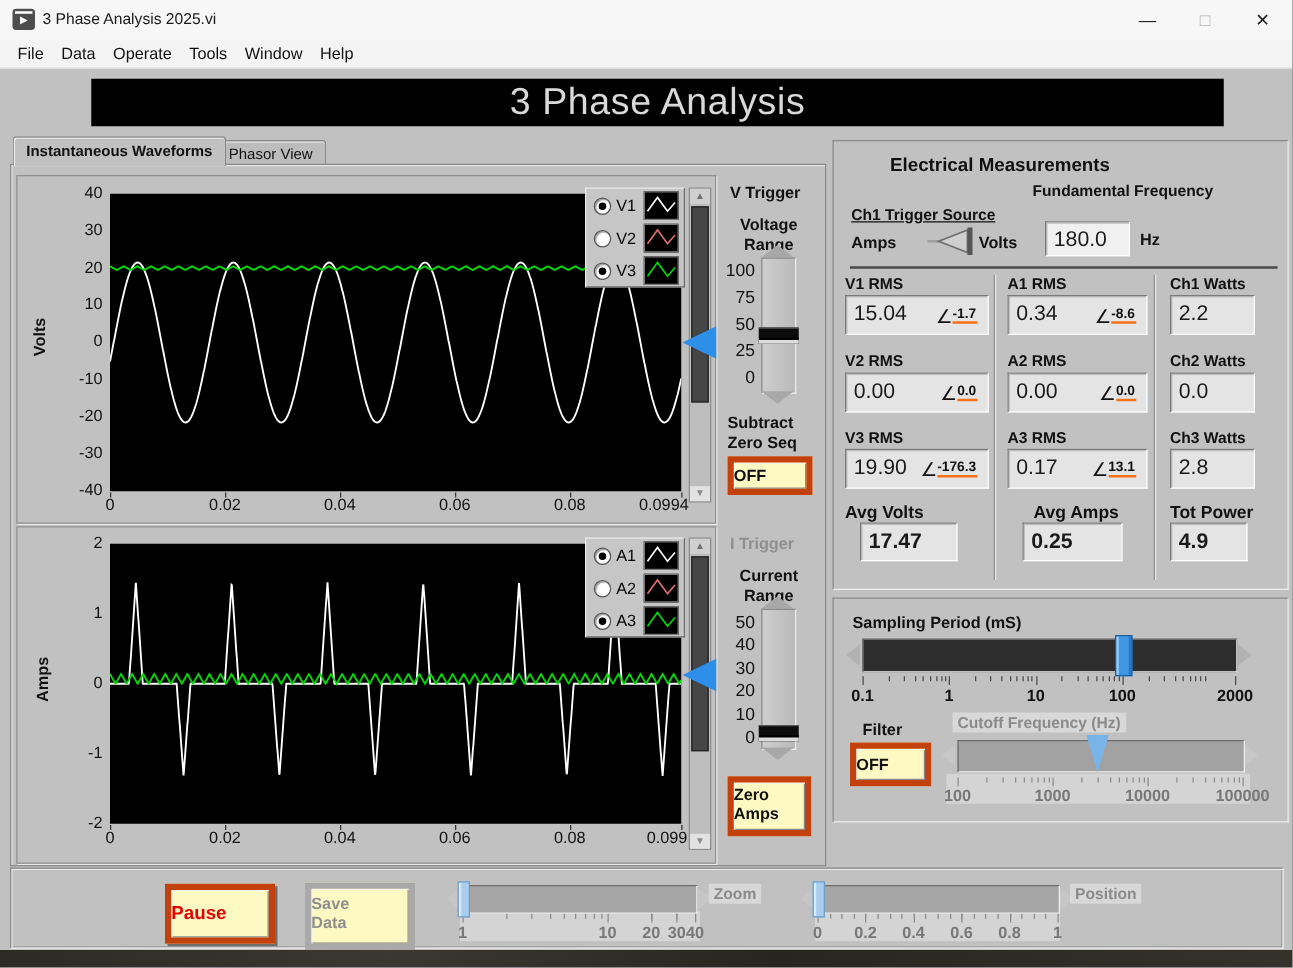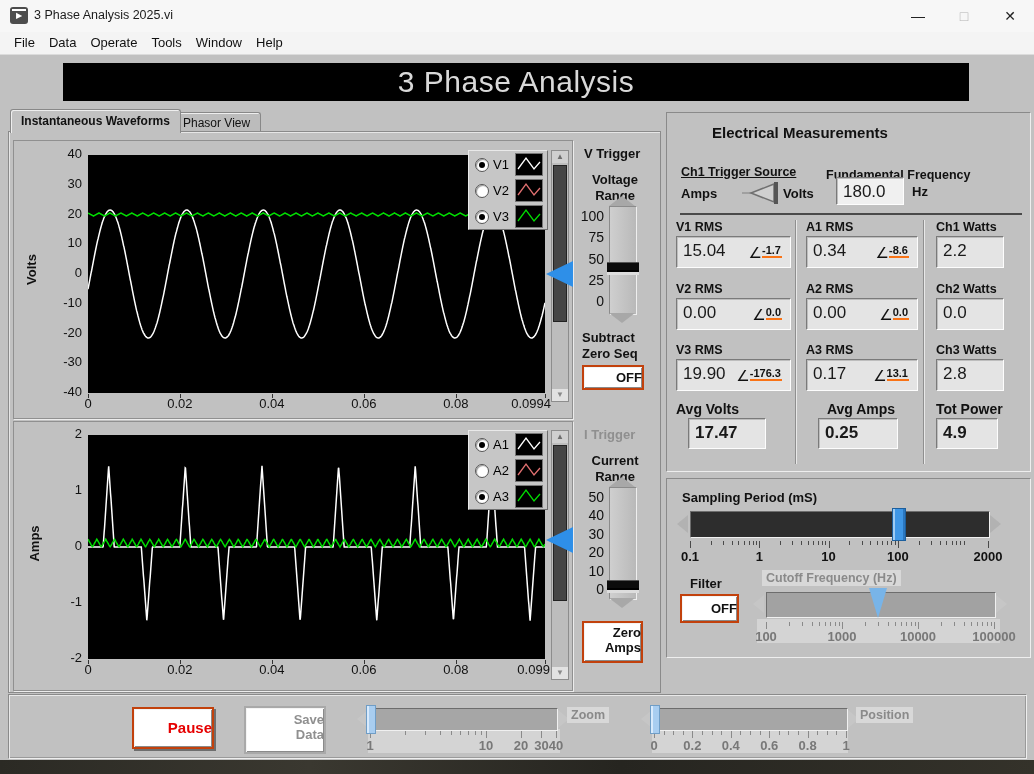--- a/index.html
+++ b/index.html
@@ -8,21 +8,21 @@
   
   #titlebar{position:absolute;left:0;top:0;width:1034px;height:32px;background:#f7f7f7;}
   #title-text{position:absolute;left:34px;top:8px;font-size:12.5px;color:#1b1b1b;}
   #app-icon{position:absolute;left:10px;top:7px;width:18px;height:17px;background:#4d4d4d;border-radius:3px;color:#fff;font-size:8px;text-align:center;line-height:17px;}
   #app-icon:before{content:"";position:absolute;left:2px;top:2px;right:2px;height:2px;background:#fff;}
   .winbtn{position:absolute;top:0;width:46px;height:32px;text-align:center;line-height:32px;font-size:14px;color:#222;}
   
   #menubar{position:absolute;left:0;top:32px;width:1034px;height:22px;background:#f4f4f4;border-bottom:1px solid #dcdcdc;}
   .menu-item{display:inline-block;margin-left:14px;font-size:13px;color:#111;line-height:21px;}
   
-  #banner{position:absolute;left:63px;top:63px;width:906px;height:38px;background:#000;text-align:center;}
+  #banner{position:absolute;left:73px;top:63px;width:906px;height:38px;background:#000;text-align:center;}
   #banner span{color:#d9d9d9;font-size:30px;line-height:38px;letter-spacing:0.5px;}
   
   .tab{position:absolute;font-size:12px;color:#111;background:#c6c6c6;border:1px solid #888;border-bottom:none;border-radius:3px 3px 0 0;padding:0 10px;box-shadow:inset 1px 1px 0 #eee;}
   #tab1{left:10px;top:109px;height:23px;line-height:23px;font-weight:bold;background:#c1c1c1;z-index:3;}
   #tab2{left:172px;top:112px;height:20px;line-height:20px;background:#bcbcbc;}
   #tabpage{position:absolute;left:8px;top:131px;width:651px;height:560px;border:1px solid #8a8a8a;box-shadow:inset 1px 1px 0 #e6e6e6;background:#c1c1c1;}
   .chart-frame{position:absolute;border:1px solid #909090;box-shadow:1px 1px 0 #ececec;}
   .ylab{position:absolute;font-size:13px;font-weight:bold;color:#111;transform:rotate(-90deg);}
   .tick{position:absolute;font-size:13px;color:#111;}
   .tickmark{position:absolute;width:1px;height:4px;background:#333;}
@@ -35,21 +35,21 @@
   .lname{position:absolute;left:24px;top:6px;font-size:13px;color:#000;}
   .lsample{position:absolute;right:4px;top:2px;width:26px;height:21px;background:#000;border:1px solid #777;}
   
   .sb{position:absolute;width:16px;background:#bdbdbd;border:1px solid #8d8d8d;}
   .sb .up{position:absolute;left:0;top:0;width:100%;height:12px;background:#cfcfcf;color:#6e6e6e;font-size:8px;text-align:center;line-height:12px;}
   .sb .dn{position:absolute;left:0;bottom:0;width:100%;height:12px;background:#e2e2e2;color:#8a8a8a;font-size:8px;text-align:center;line-height:12px;}
   .sb .thumb{position:absolute;left:1px;width:12px;background:#454545;border:1px solid #222;}
   .cursor{position:absolute;width:0;height:0;border-top:13px solid transparent;border-bottom:13px solid transparent;border-right:27px solid #2e8fe8;z-index:6;}
   
   .blabel{position:absolute;font-size:13px;font-weight:bold;color:#111;white-space:nowrap;}
-  .lvbtn{position:absolute;background:#ffffff;border:2px solid #c2410c;box-shadow:inset 1px 1px 0 #f4f4f4,inset -1px -1px 0 #8a8a8a;font-size:13px;font-weight:bold;color:#111;text-align:right;}
+  .lvbtn{position:absolute;background:#fef9c3;border:5px solid #c2410c;box-shadow:inset 1px 1px 0 #f4f4f4,inset -1px -1px 0 #8a8a8a;font-size:13px;font-weight:bold;color:#111;text-align:left;}
   .lvbtn.disabled{border-color:#a9a9a9;color:#8f8f8f;}
   
   .vbox{position:absolute;background:#e4e4e4;border:1px solid;border-color:#7a7a7a #fdfdfd #fdfdfd #7a7a7a;box-shadow:inset 1px 1px 0 #bdbdbd;}
   .vbox .val{position:absolute;left:6px;top:4px;font-size:17px;color:#1a1a1a;}
   .vbox .val.b{font-weight:bold;}
   .angwrap{position:absolute;right:8px;top:7px;font-size:14px;color:#111;}
   .ang{font-family:"DejaVu Sans",sans-serif;font-size:15px;}
   .angnum{font-size:11px;font-weight:bold;border-bottom:2px solid #f97316;position:relative;top:-4px;padding-right:1px;}
   .mlabel{position:absolute;font-size:12.5px;font-weight:bold;color:#111;white-space:nowrap;}
   .panel{position:absolute;border:1px solid;border-color:#8a8a8a #eee #eee #8a8a8a;}
@@ -223,21 +223,21 @@
   <div class="panel" style="left:666px;top:112px;width:363px;height:358px;"></div>
   <div class="blabel" style="left:680px;top:124px;width:240px;text-align:center;font-size:15px;">Electrical Measurements</div>
   <div class="mlabel" style="left:681px;top:165px;text-decoration:underline;">Ch1 Trigger Source</div>
   <div class="blabel" style="left:681px;top:186px;">Amps</div>
   <svg class="abs" style="left:736px;top:180px;" width="46" height="26">
     <line x1="6" y1="13" x2="16" y2="13" stroke="#a0a0a0" stroke-width="2"></line>
     <polygon points="38,4 15,13 38,22" fill="#cfcfcf" stroke="#707070" stroke-width="1.5"></polygon>
     <rect x="38" y="2" width="4" height="22" fill="#555"></rect>
   </svg>
   <div class="blabel" style="left:783px;top:186px;">Volts</div>
-  <div class="mlabel" style="left:826px;top:168px;">Fundamental Frequency</div>
+  <div class="mlabel" style="left:826px;top:146px;">Fundamental Frequency</div>
   <div class="vbox" style="left:836px;top:177px;width:66px;height:26px;background:#f0f0f0;">
     <span class="val">180.0</span>
   </div>
   <div class="blabel" style="left:912px;top:184px;">Hz</div>
   <div class="abs" style="left:680px;top:213px;width:342px;height:2px;background:#4a4a4a;"></div>
   <div class="vline" style="left:795px;top:220px;height:244px;"></div>
   <div class="vline" style="left:923px;top:220px;height:244px;"></div>
   <div id="meas-root">
       <div class="mlabel" style="left: 676px; top: 220px;">V1 RMS</div>
       <div class="vbox" style="left: 676px; top: 236px; width: 113px; height: 30px;">

